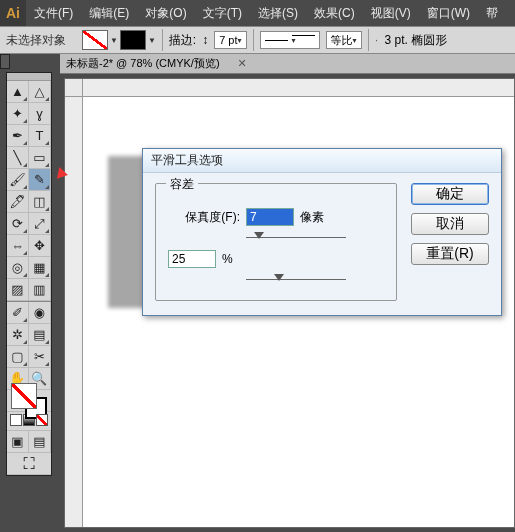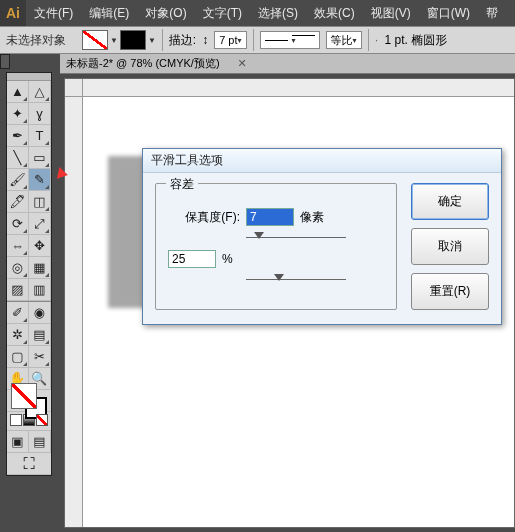--- a/index.html
+++ b/index.html
@@ -71,21 +71,21 @@
 .dialog .fieldset .legend { position: absolute; top: -8px; left: 10px; background: #eef3f9; padding: 0 4px; font-size: 12px; }
 .dialog .row { display: flex; align-items: center; gap: 6px; margin: 8px 0; }
 .dialog .row .lab { width: 72px; text-align: right; }
 .dialog .row input { width: 48px; height: 18px; border: 1px solid #7a9; font-size: 12px; text-align: left; padding: 0 3px; }
 .dialog .row input.sel { background: #2a6bd6; color:#fff; }
 .dialog .row .unit { width: 30px; }
 .dialog .slider { height: 8px; position: relative; margin: 0 0 2px 78px; width: 100px; }
 .dialog .slider .track { position:absolute; left:0; right:0; top:3px; height:1px; background:#666; }
 .dialog .slider .thumb { position:absolute; top:-2px; left:8px; width:0; height:0; border-left:5px solid transparent; border-right:5px solid transparent; border-top:7px solid #555; }
 .dialog .buttons { display: flex; flex-direction: column; gap: 8px; }
-.dialog .btn { width: 78px; height: 37px; background: linear-gradient(#fdfdfd,#e3e3e3); border: 1px solid #888; border-radius: 3px; font-size: 12px; cursor: pointer; }
+.dialog .btn { width: 78px; height: 22px; background: linear-gradient(#fdfdfd,#e3e3e3); border: 1px solid #888; border-radius: 3px; font-size: 14px; cursor: pointer; }
 .dialog .btn.primary { border: 1px solid #3b78c7; box-shadow: 0 0 0 1px #8fb8e8 inset; }
 </style>
 </head>
 <body>
 
 <div class="menubar">
   <div class="logo">Ai</div>
   <div class="menu-item">文件(F)</div>
   <div class="menu-item">编辑(E)</div>
   <div class="menu-item">对象(O)</div>
@@ -118,21 +118,21 @@
   <div class="select-like linebox">
       <span></span> 
       <span class="tri" style="margin-left:4px">▾</span>
     </div>
   <div class="select-like">
       <span>等比</span> 
       <span class="tri">▾</span>
     </div>
   <div class="sep"></div>
   <span style="color:#666">·</span>
-  <span>1 pt. 椭圆形</span>
+  <span>3 pt. 椭圆形</span>
 </div>
 
 <div class="left-area">
   <div class="mini"></div>
   <div class="toolbox">
     <div class="tabbar"></div>
     <div class="grid">
       <div class="tool">▲<div class="corner"></div></div>
       <div class="tool">△<div class="corner"></div></div>
       <div class="tool">✦<div class="corner"></div></div>

